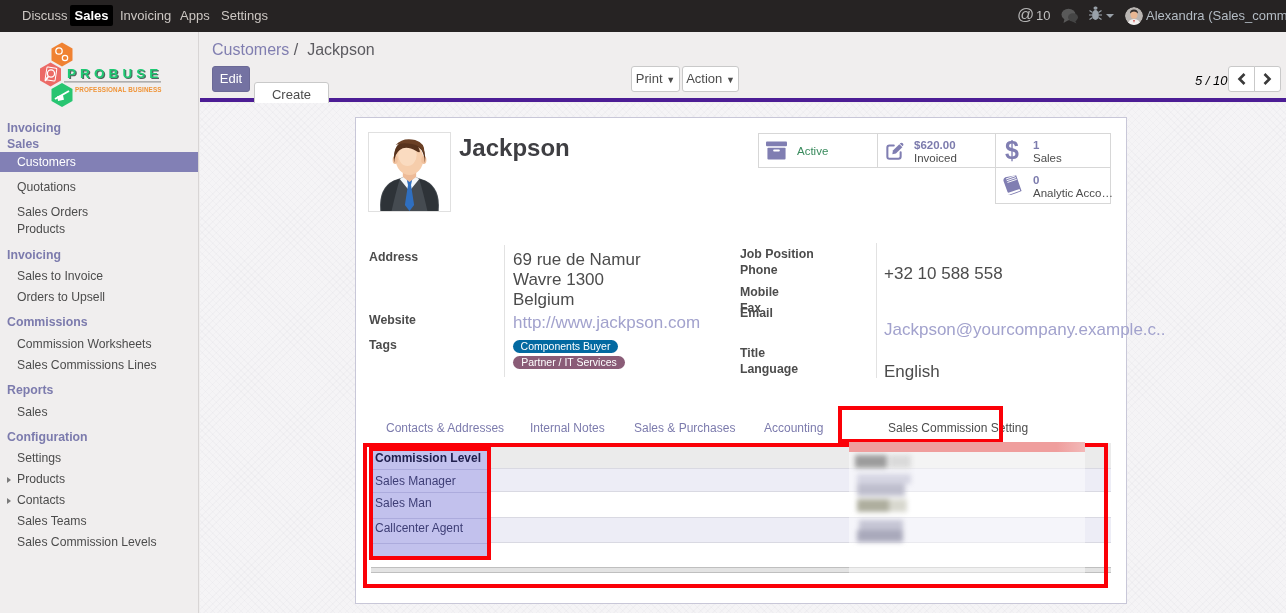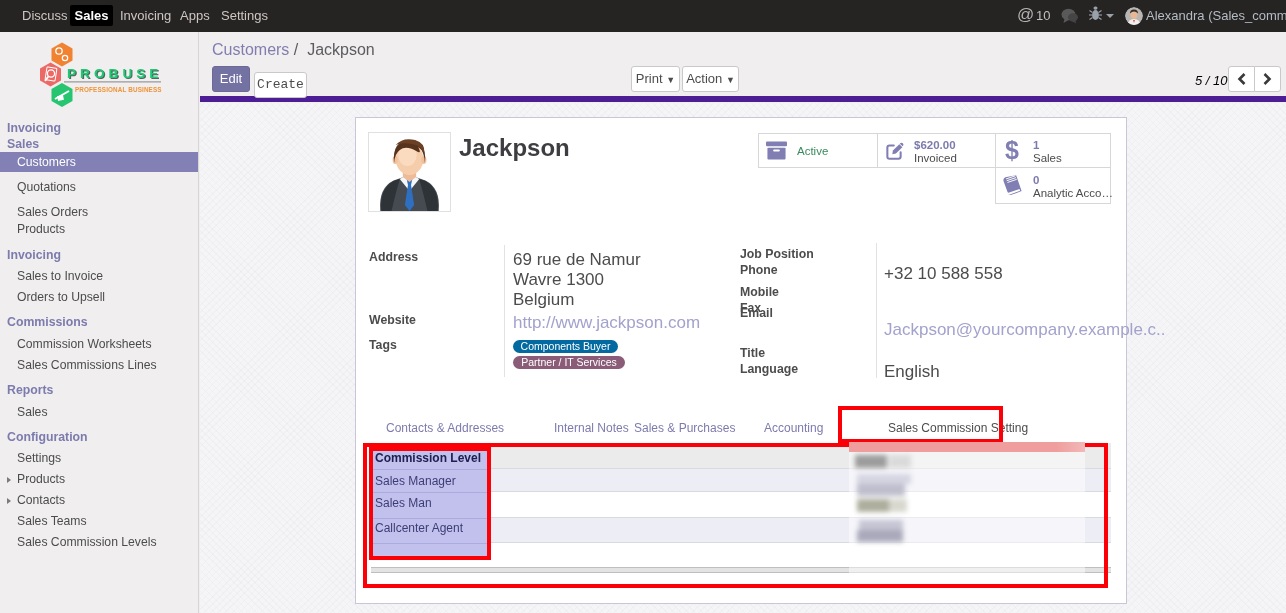--- a/index.html
+++ b/index.html
@@ -13,21 +13,21 @@
   #topbar .menu.active { background:#000; color:#fff; font-weight:bold; border-radius:2px; }
 
   
   #sidebar { position:absolute; left:0; top:32px; width:199px; height:581px; background:#f0eeee; border-right:1px solid #d8d5d5; }
   .side-head { position:absolute; left:7px; font-size:12.3px; font-weight:bold; color:#7c7bad; }
   .side-item { position:absolute; left:17px; font-size:12.2px; color:#4c4c4c; }
   .side-sel  { position:absolute; left:0; width:198px; height:20px; background:#8280b5; }
   .caret-r { position:absolute; left:7px; width:0; height:0; border-left:4px solid #7a7a7a; border-top:3px solid transparent; border-bottom:3px solid transparent; }
 
   
-  #cpanel { position:absolute; left:200px; top:32px; width:1086px; height:70px; background:#f0eeee; border-bottom:6px solid #4c1d95; }
+  #cpanel { position:absolute; left:200px; top:32px; width:1086px; height:70px; background:#f0eeee; border-bottom:4px solid #4c1d95; }
   .btn { position:absolute; height:26px; font-size:13px; line-height:24px; text-align:center; border-radius:3px; border:1px solid #c9c9c9; background:#fff; color:#4c4c4c; }
   .btn.primary { background:#7472a2; border-color:#6b6996; color:#fff; }
 
   
   #content { position:absolute; left:200px; top:103px; width:1086px; height:510px;
     background-color:#f5f4f6;
     background-image:
       repeating-linear-gradient(45deg, rgba(130,130,150,0.038) 0 1px, transparent 1px 5px),
       repeating-linear-gradient(-45deg, rgba(130,130,150,0.038) 0 1px, transparent 1px 5px);
   }
@@ -149,21 +149,21 @@
   <div class="side-item" style="top:482px;">Sales Teams</div>
   <div class="side-item" style="top:503px;">Sales Commission Levels</div>
 </div>
 
 <div id="cpanel">
   <div class="abs" style="left:12px; top:9px; font-size:16px;">
     <span style="color:#807eb0;">Customers</span>
     <span style="color:#5c5b60;"> /&nbsp; Jackpson</span>
   </div>
   <div class="btn primary" style="left:12px; top:34px; width:38px;">Edit</div>
-  <div class="btn" style="left:54px; top:40px; width:53px;font-family:Liberation Mono, monospace;">Create</div>
+  <div class="btn" style="left:54px; top:50px; width:75px;">Create</div>
   <div class="btn" style="left:431px; top:34px; width:49px;">Print <span style="font-size:9px;">▼</span></div>
   <div class="btn" style="left:482px; top:34px; width:57px;">Action <span style="font-size:9px;">▼</span></div>
   <div class="abs" style="left:995px; top:41px; font-size:13px; color:#000000;font-style:italic;">5 / 10</div>
   <div class="btn" style="left:1028px; top:34px; width:27px; border-radius:3px 0 0 3px;"><svg width="9" height="12" viewBox="0 0 9 12" style="margin-top:6px;">
         <path d="M7.5 1 L2.5 6 L7.5 11" fill="none" stroke="#3a3a3a" stroke-width="2.6"></path>
       </svg></div>
   <div class="btn" style="left:1054px; top:34px; width:27px; border-radius:0 3px 3px 0;"><svg width="9" height="12" viewBox="0 0 9 12" style="margin-top:6px;">
         <path d="M1.5 1 L6.5 6 L1.5 11" fill="none" stroke="#3a3a3a" stroke-width="2.6"></path>
       </svg></div>
 </div>
@@ -252,21 +252,21 @@
 <div class="lbl" style="left:740px; top:301px;">Fax</div>
 <div class="lbl" style="left:740px; top:306px;">Email</div>
 <div class="lbl" style="left:740px; top:346px;">Title</div>
 <div class="lbl" style="left:740px; top:362px;">Language</div>
 <div class="vline" style="left:876px; top:243px; height:135px;"></div>
 <div class="val" style="left:884px; top:264px;">+32 10 588 558</div>
 <div class="val" style="left:884px; top:320px; color:#a2a2cd;">Jackpson@yourcompany.example.c..</div>
 <div class="val" style="left:884px; top:362px;">English</div>
 
 <div class="tab" style="left:386px;">Contacts &amp; Addresses</div>
-<div class="tab" style="left:530px;margin-left:24px;">Internal Notes</div>
+<div class="tab" style="left:530px;">Internal Notes</div>
 <div class="tab" style="left:634px;">Sales &amp; Purchases</div>
 <div class="tab" style="left:764px;">Accounting</div>
 <div class="tab active" style="left:852px;margin-left:36px;">Sales Commission Setting</div>
 
 <div class="trow" style="top:443px; height:26px; background:#ebebeb; border-bottom:1px solid #d9d9e2;"></div>
 <div class="trow" style="top:469px; height:23px; background:#ededf6; border-bottom:1px solid #d9d9e2;"></div>
 <div class="trow" style="top:492px; height:26px; background:#ffffff; border-bottom:1px solid #d9d9e2;"></div>
 <div class="trow" style="top:518px; height:25px; background:#ededf6; border-bottom:1px solid #d9d9e2;"></div>
 <div class="trow" style="top:543px; height:23px; background:#ffffff;"></div>
 <div class="trow" style="top:567px; height:6px; background:#e3e3e3; border-top:1px solid #bfbfbf; border-bottom:1px solid #bfbfbf;"></div>

